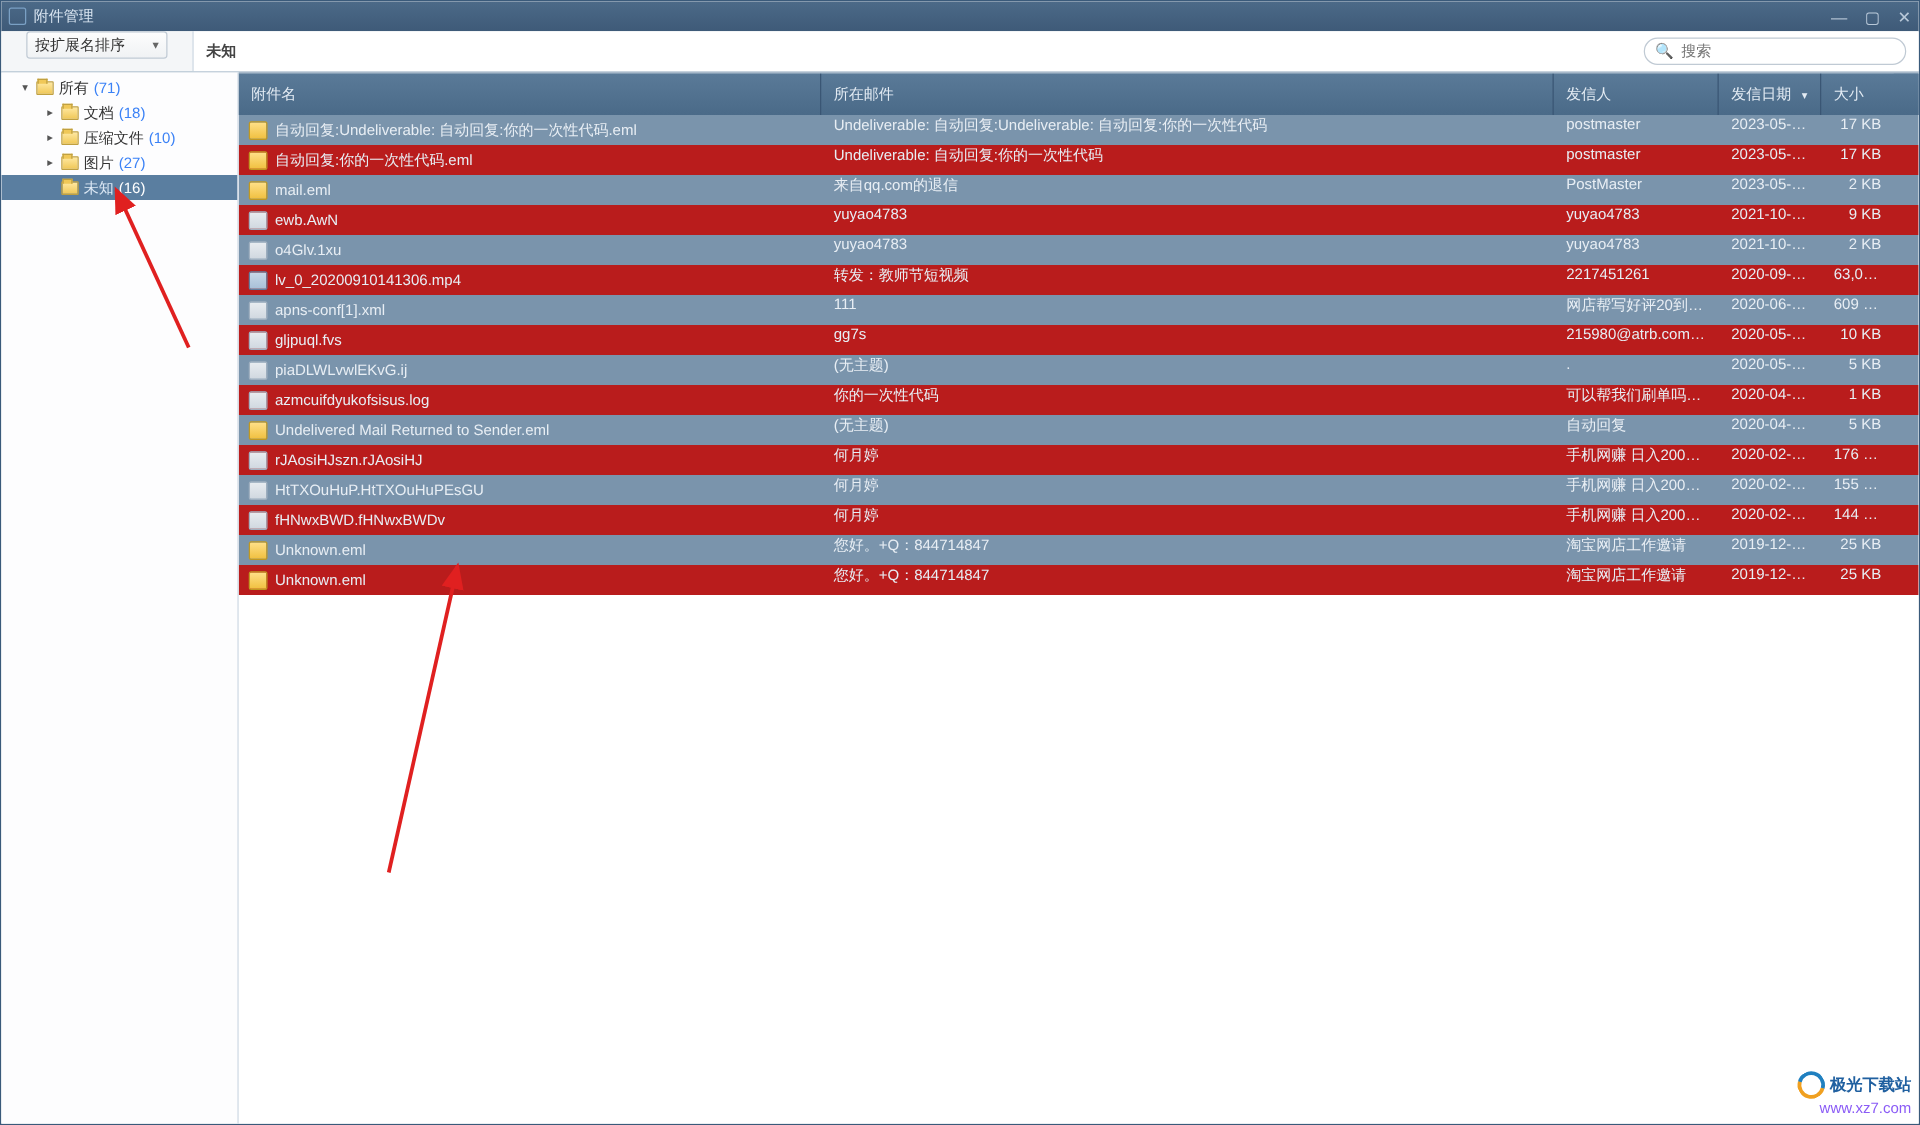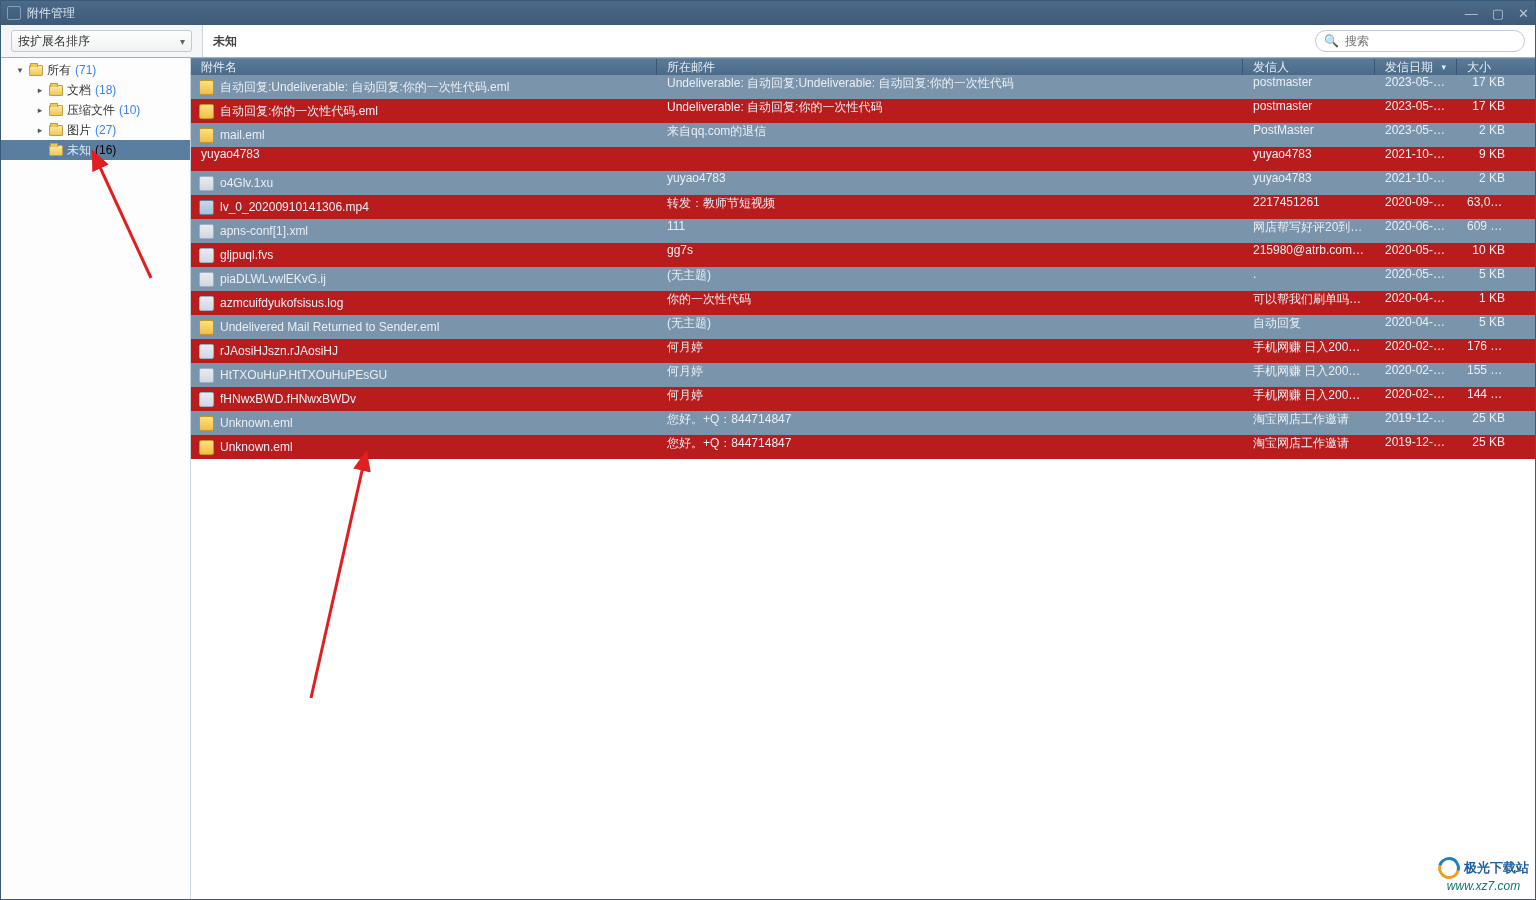--- a/index.html
+++ b/index.html
@@ -26,24 +26,24 @@
 .titlebar .title { flex: 1; }
 .titlebar .winbtns { display: flex; gap: 14px; color: #b8c8d8; font-size: 13px; }
 .titlebar .winbtn { cursor: pointer; }
 
 .topbar {
   height: 33px;
   display: flex;
   border-bottom: 1px solid #9ab0c4;
 }
 .topbar-left {
-  width: 202px;
-  display: flex;
-  align-items: center;
-  padding: 0 10px;
+  width: 154px;
+  display: flex;
+  align-items: flex-start;
+  padding: 0 20px;
   border-right: 1px solid #c8d4e0;
   background: #f4f6f8;
 }
 .sort-select {
   height: 22px;
   flex: 1;
   border: 1px solid #c0cad4;
   border-radius: 3px;
   background: linear-gradient(#fdfdfd,#f0f2f4);
   display: flex;
@@ -120,31 +120,31 @@
 }
 .folder-icon::before {
   content: "";
   position: absolute; top: -3px; left: 0;
   width: 6px; height: 3px;
   background: #f0c858;
   border: 1px solid #c0a040;
   border-bottom: none;
 }
 .tree-count { color: #3b82f6; }
-.tree-row.selected .tree-count { color: #000000; }
+.tree-row.selected .tree-count { color: #ffffff; }
 
 .main {
   flex: 1;
   display: flex;
   flex-direction: column;
   background: #fff;
   position: relative;
 }
 .column-header {
-  height: 17px;
+  height: 34px;
   display: flex;
   background: linear-gradient(#5a7a98, #4a6a88);
   color: #e4ecf4;
   font-size: 12px;
   align-items: stretch;
   border-top: 1px solid #6a88a4;
 }
 .col {
   display: flex;
   align-items: center;
@@ -204,21 +204,21 @@
   line-height: 1.2;
 }
 .wm-line1 { display: flex; align-items: center; gap: 4px; color: #2060a0; font-weight: bold; }
 .wm-logo {
   width: 22px; height: 22px; border-radius: 50%;
   border: 3px solid #f0a020;
   border-top-color: #2080c0;
   border-right-color: #2080c0;
   transform: rotate(-30deg);
 }
-.wm-line2 { color: #0f766e; font-style: italic; font-size: 12px; text-align: center; }
+.wm-line2 { color: #8b5cf6; font-size: 12px; }
 </style>
 </head>
 <body>
 
 <div class="titlebar">
   <span class="app-icon"></span>
   <span class="title">附件管理</span>
   <span class="winbtns">
     <span class="winbtn">—</span>
     <span class="winbtn">▢</span>
@@ -319,20 +319,24 @@
             <span class="file-ico ico-eml"></span>
             <span>mail.eml</span>
           </div>
           <div class="rc mail">来自qq.com的退信</div>
           <div class="rc sender">PostMaster</div>
           <div class="rc date">2023-05-02 ...</div>
           <div class="rc size">2 KB</div>
           <div class="rc gutter"></div>
         </div>
         <div class="row b">
+          <div class="rc name">
+            <span class="file-ico ico-doc"></span>
+            <span>ewb.AwN</span>
+          </div>
           <div class="rc mail">yuyao4783</div>
           <div class="rc sender">yuyao4783</div>
           <div class="rc date">2021-10-10 ...</div>
           <div class="rc size">9 KB</div>
           <div class="rc gutter"></div>
         </div>
         <div class="row a">
           <div class="rc name">
             <span class="file-ico ico-doc"></span>
             <span>o4Glv.1xu</span>

